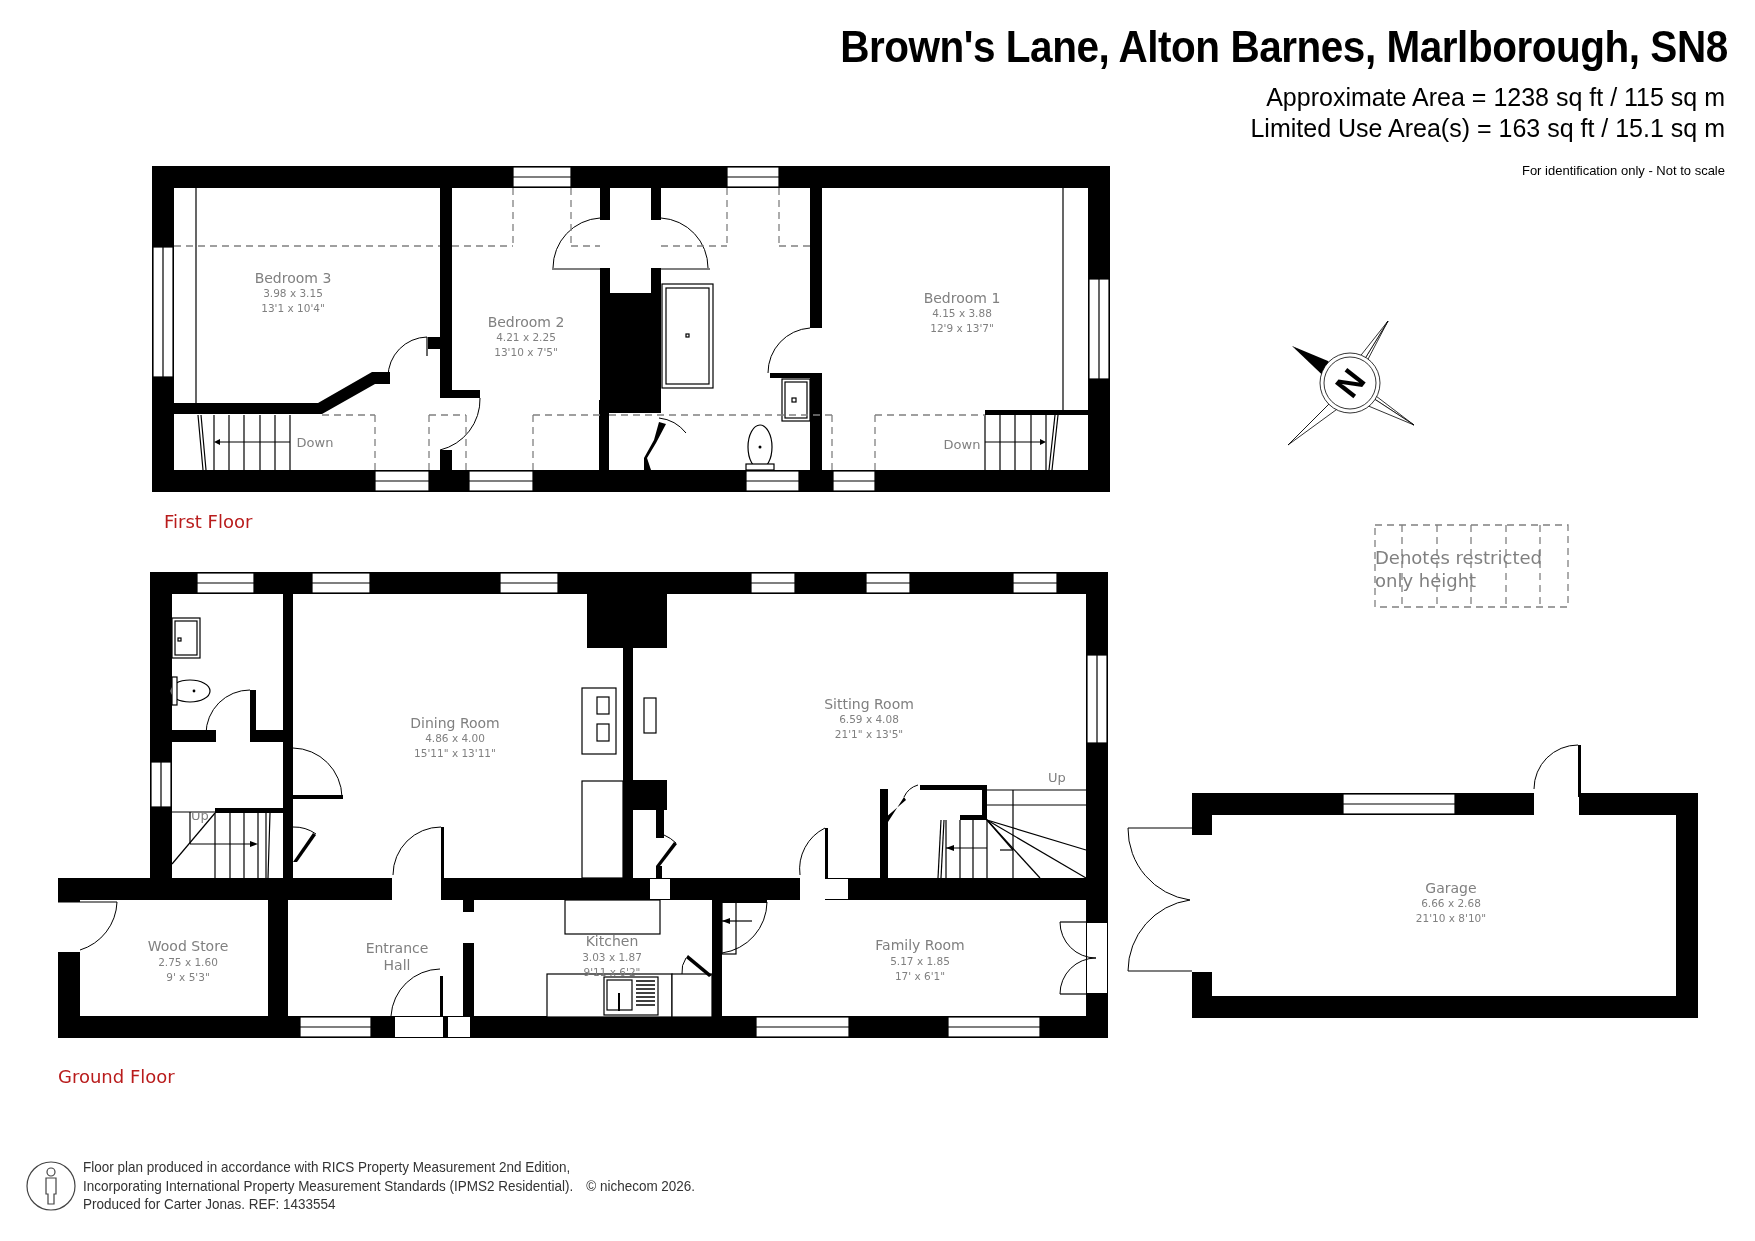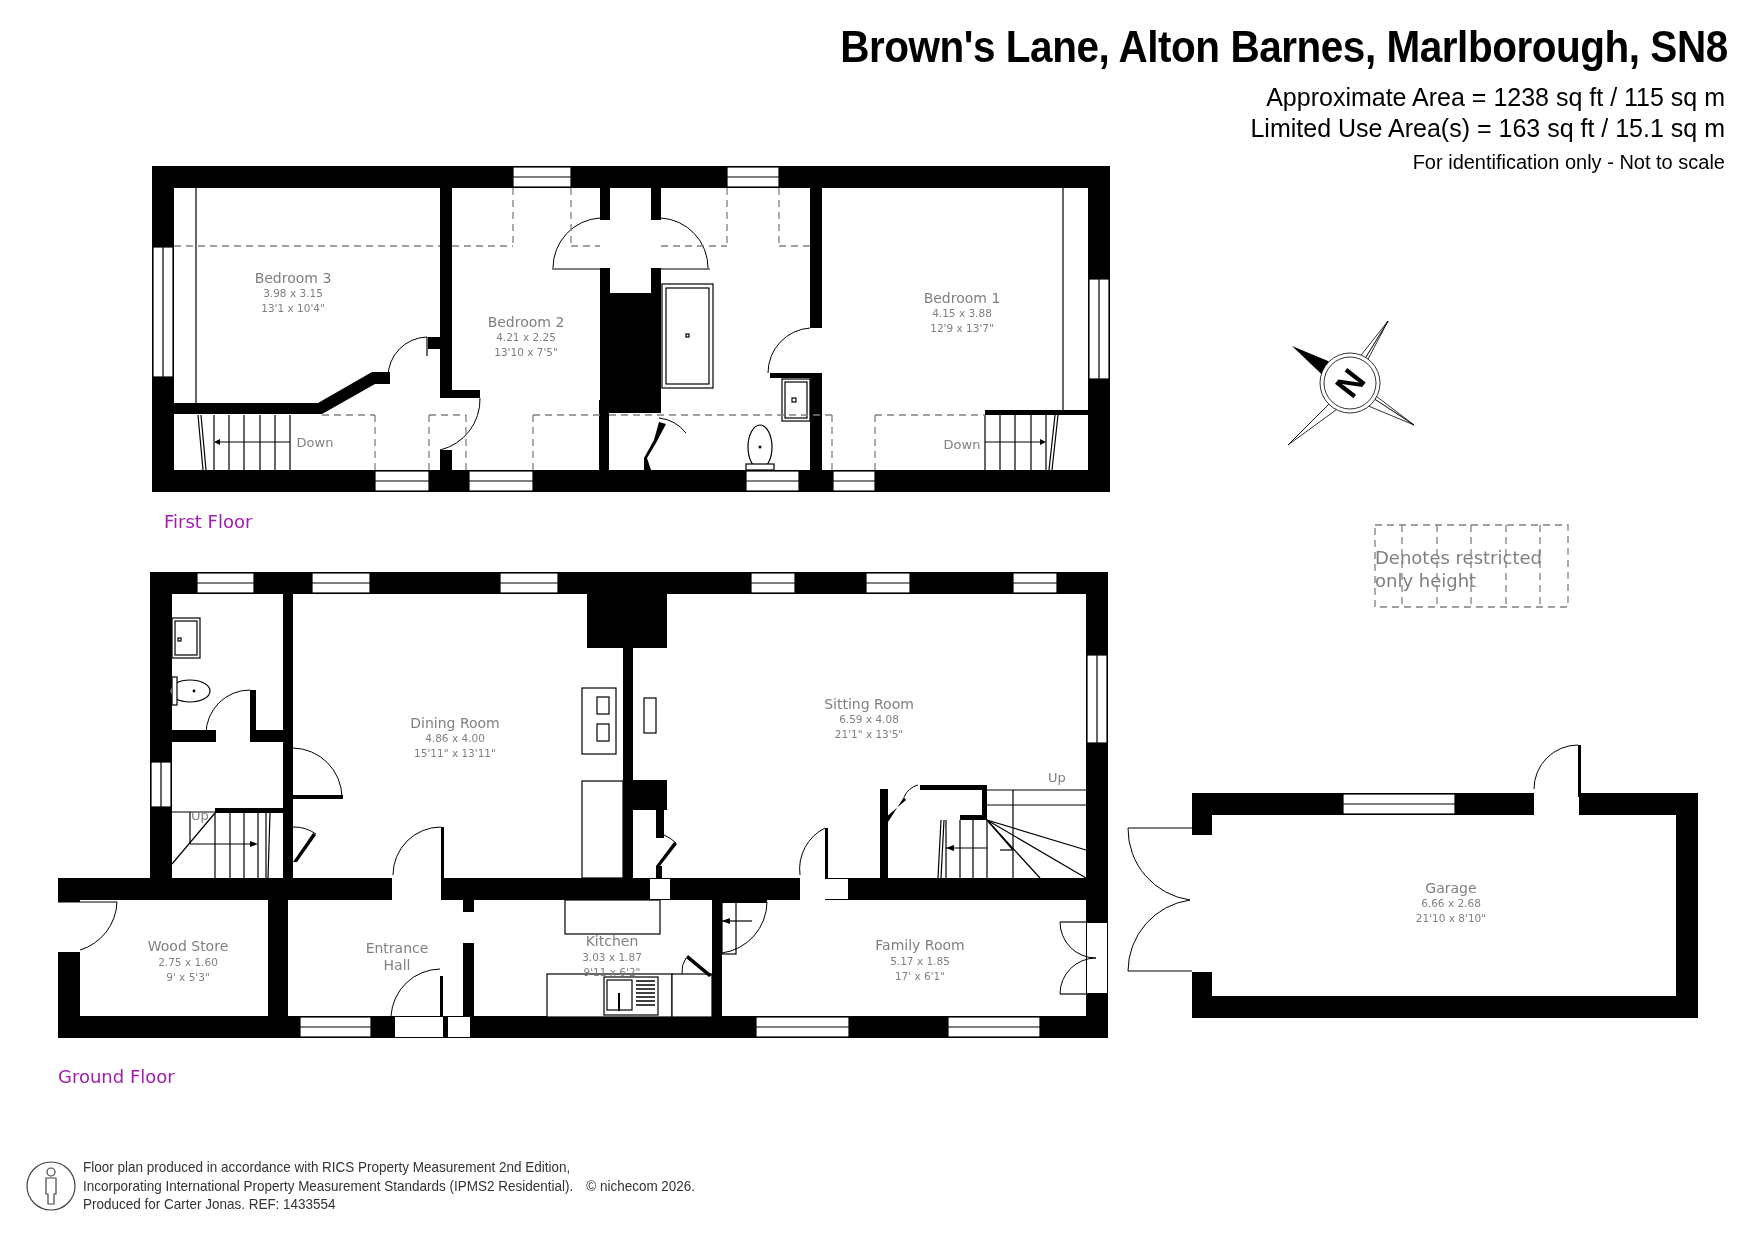--- a/index.html
+++ b/index.html
@@ -2,24 +2,24 @@
 <html><head>
 <meta charset="utf-8">
 <style>
   html, body { margin:0; padding:0; background:#ffffff; }
   body { width:1755px; height:1241px; position:relative; overflow:hidden;
          font-family:"Liberation Sans", sans-serif; color:#000; }
   .title { position:absolute; right:27px; top:22px; font-size:44px; font-weight:bold;
            letter-spacing:-0.5px; white-space:nowrap; transform:scaleX(0.92); transform-origin:right center; }
   .areas { position:absolute; right:30px; top:82px; text-align:right; }
   .area-line { font-size:25px; line-height:30.5px; white-space:nowrap; }
-  .note { font-size:20px; margin-top:8px; white-space:nowrap; }
+  .note { font-size:13px; margin-top:20px; white-space:nowrap; }
   svg.plan { position:absolute; left:0; top:0; }
   .room-label { font-family:"DejaVu Sans", sans-serif; fill:#808080; text-anchor:middle; }
-  .floor-label { position:absolute; font-family:"DejaVu Sans", sans-serif; color:#a21caf; font-size:18px; }
+  .floor-label { position:absolute; font-family:"DejaVu Sans", sans-serif; color:#b91c1c; font-size:18px; }
   .legend-text { position:absolute; left:1375px; top:546px; width:194px; text-align:left;
                  font-family:"DejaVu Sans", sans-serif; color:#808080; font-size:18px; line-height:23px; }
   .footer { position:absolute; left:25px; top:1158px; }
   .footer-icon { position:absolute; left:0; top:2px; }
   .footer-text { position:absolute; left:58px; top:0; font-size:14.5px; line-height:18.5px; color:#333;
                  white-space:nowrap; transform:scaleX(0.93); transform-origin:left top; }
   .copyright { margin-left:14px; }
 </style>
 </head>
 <body>

